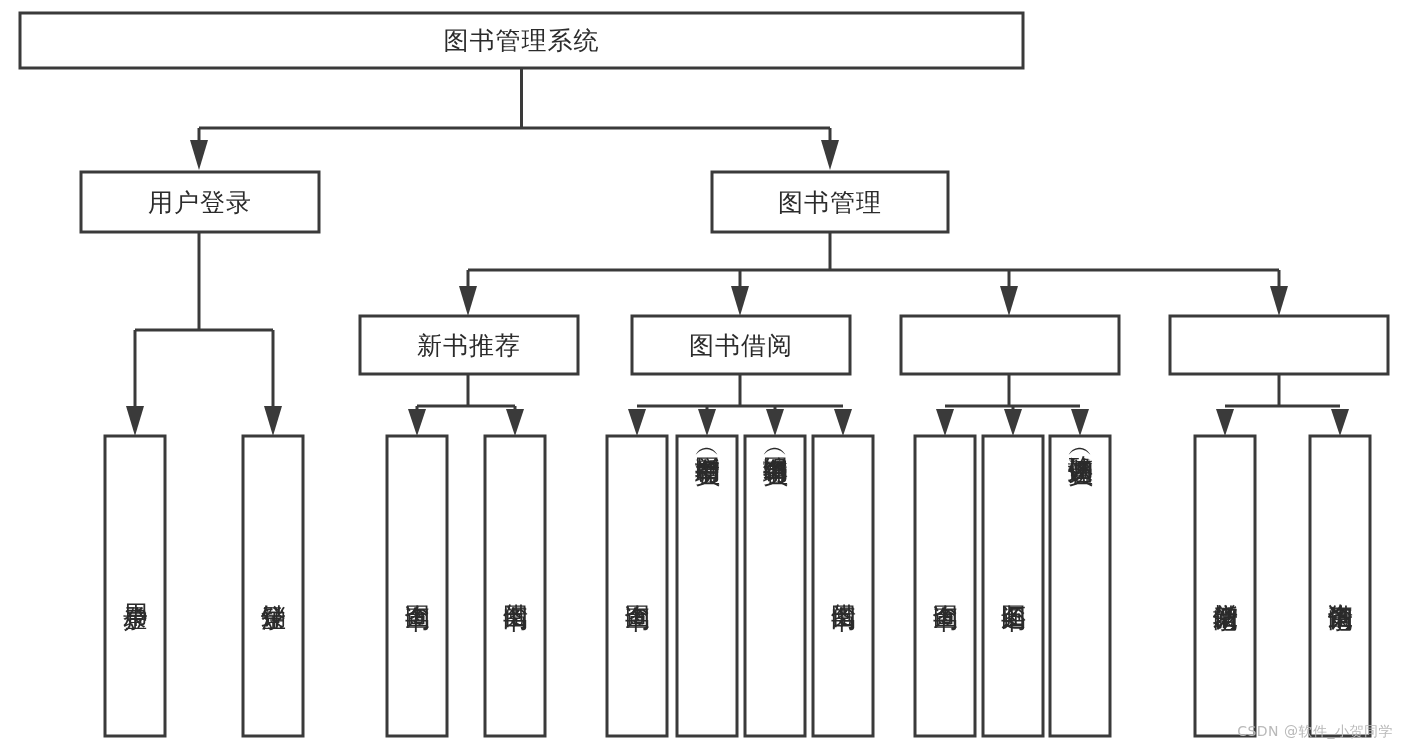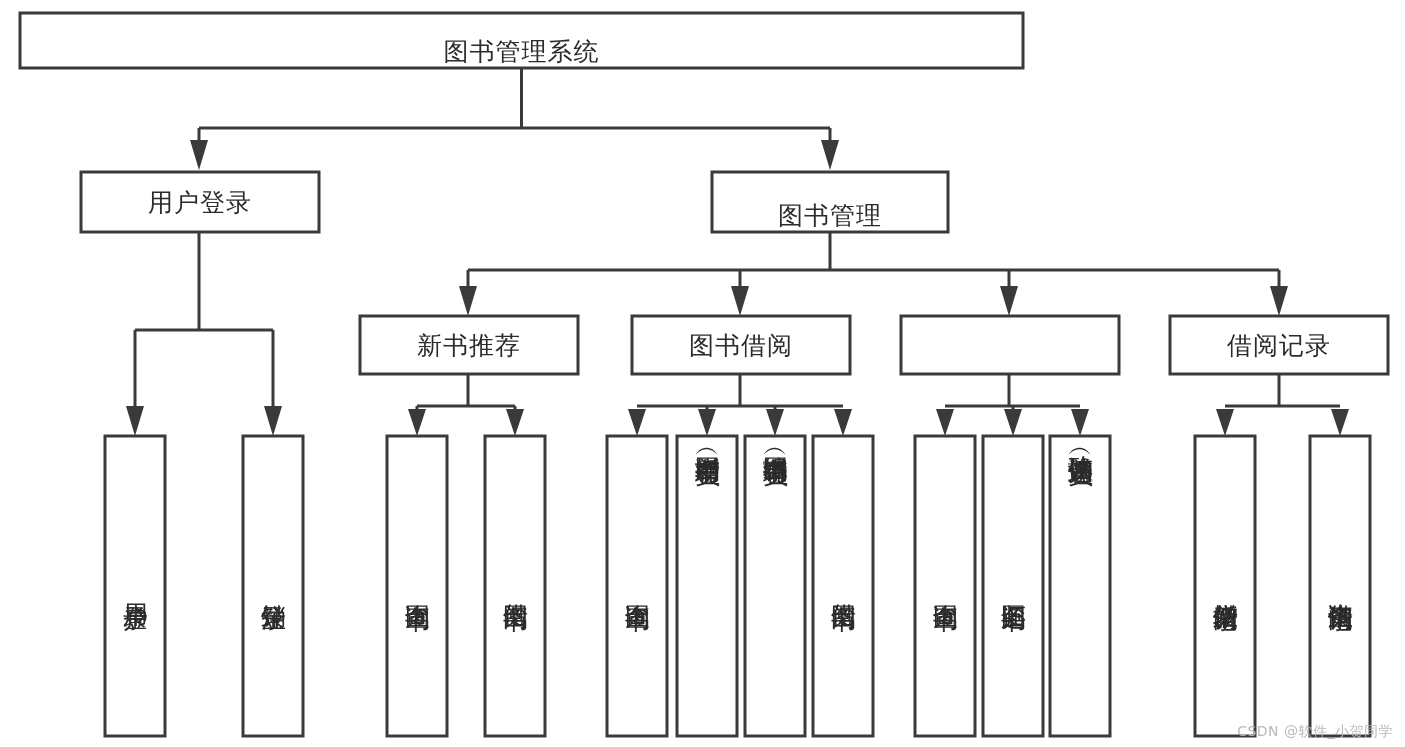--- a/index.html
+++ b/index.html
@@ -171,40 +171,37 @@
 
       <rect class="node-box" x="915" y="436" width="60" height="300"></rect>
       <rect class="node-box" x="983" y="436" width="60" height="300"></rect>
       <rect class="node-box" x="1050" y="436" width="60" height="300"></rect>
 
       <rect class="node-box" x="1195" y="436" width="60" height="300"></rect>
       <rect class="node-box" x="1310" y="436" width="60" height="300"></rect>
     </g>
   </svg>
 
-  <div class="horiz-label-wrap" style="left:20px; top:13px; width:1003px; height:55px;align-items:flex-end;">
+  <div class="horiz-label-wrap" style="left:20px; top:13px; width:1003px; height:55px;">
     <span>图书管理系统</span>
   </div>
 
   <div class="horiz-label-wrap" style="left:81px; top:172px; width:238px; height:60px;">
     <span>用户登录</span>
   </div>
-  <div class="horiz-label-wrap" style="left:712px; top:172px; width:236px; height:60px;align-items:flex-end;">
+  <div class="horiz-label-wrap" style="left:712px; top:172px; width:236px; height:60px;">
     <span>图书管理</span>
   </div>
 
   <div class="horiz-label-wrap" style="left:360px; top:316px; width:218px; height:58px;border-radius:20px;">
     <span>新书推荐</span>
   </div>
   <div class="horiz-label-wrap" style="left:632px; top:316px; width:218px; height:58px;">
     <span>图书借阅</span>
   </div>
-  <div class="horiz-label-wrap" style="left:1170px; top:316px; width:218px; height:58px;">
-    <span>借阅记录</span>
-  </div>
 
   <div class="vert-label-wrap" style="left:105px; top:436px; width:60px; height:300px;">
     <span>用户登录</span>
   </div>
   <div class="vert-label-wrap" style="left:243px; top:436px; width:60px; height:300px;">
     <span>注销登录</span>
   </div>
 
   <div class="vert-label-wrap" style="left:387px; top:436px; width:60px; height:300px;">
     <span>查询图书</span>

